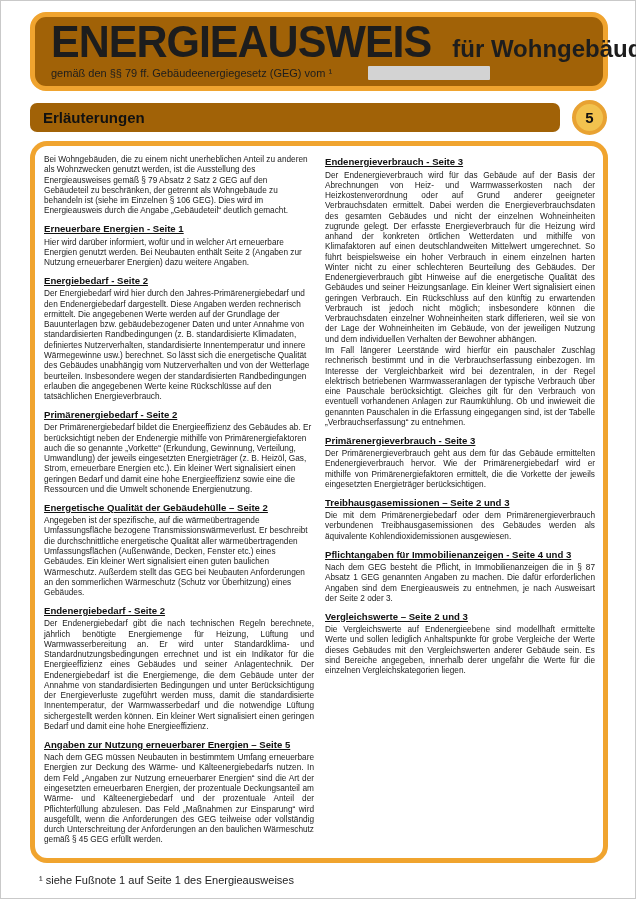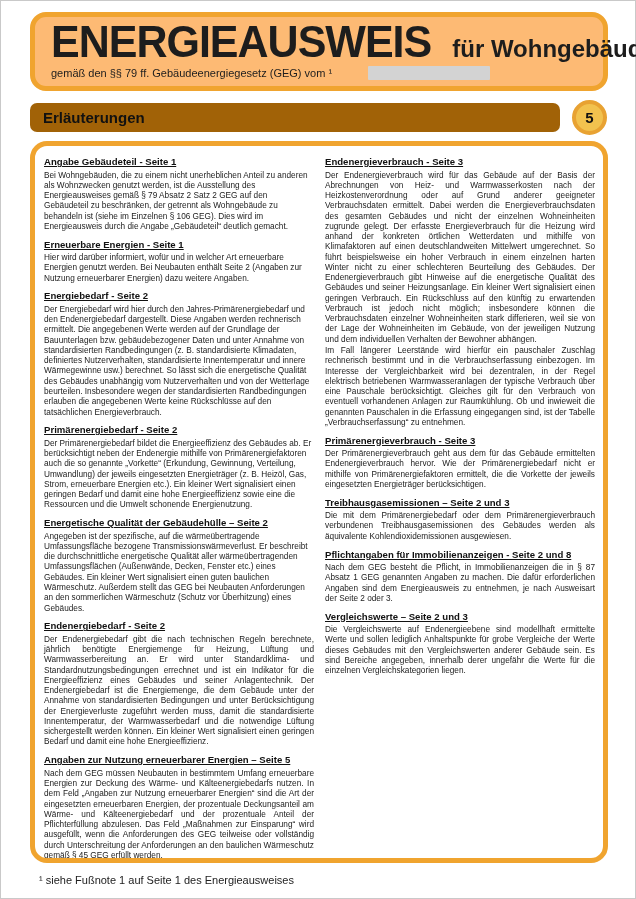--- a/index.html
+++ b/index.html
@@ -11,21 +11,21 @@
   .page{
     position:absolute;inset:0;
     border:1px solid #c9c9c9;
     box-sizing:border-box;
     padding:11px 27px 0 29px;
   }
   
   .header-frame{
     border:5px solid #F0A42F;
     border-radius:16px;
-    background:#fdba74;
+    background:#a16207;
     padding:4px 16px 9px 16px;
     box-sizing:border-box;
     height:79px;
   }
   .title-row{display:flex;align-items:baseline;gap:12px;white-space:nowrap;}
   .main-title{
     font-size:43px;font-weight:bold;letter-spacing:-1px;
     line-height:1.0;transform:scaleY(1.04);transform-origin:left bottom;
   }
   .sub-title{font-size:24px;font-weight:bold;margin-left:9px;}
@@ -99,21 +99,20 @@
     </div>
     <div class="page-badge">
       <span>5</span>
     </div>
   </div>
 
   <div class="content-frame">
     <div class="columns">
       <div class="col">
           <section class="section">
-            <h3 class="sec-heading">Angabe Gebäudeteil - Seite 1</h3>
             <p class="sec-para">Bei Wohngebäuden, die zu einem nicht unerheblichen Anteil zu anderen als Wohnzwecken genutzt werden, ist die Ausstellung des Energieausweises gemäß § 79 Absatz 2 Satz 2 GEG auf den Gebäudeteil zu beschränken, der getrennt als Wohngebäude zu behandeln ist (siehe im Einzelnen § 106 GEG). Dies wird im Energieausweis durch die Angabe „Gebäudeteil“ deutlich gemacht.</p>
           </section>
           <section class="section">
             <h3 class="sec-heading">Erneuerbare Energien - Seite 1</h3>
             <p class="sec-para">Hier wird darüber informiert, wofür und in welcher Art erneuerbare Energien genutzt werden. Bei Neubauten enthält Seite 2 (Angaben zur Nutzung erneuerbarer Energien) dazu weitere Angaben.</p>
           </section>
           <section class="section">
             <h3 class="sec-heading">Energiebedarf - Seite 2</h3>
             <p class="sec-para">Der Energiebedarf wird hier durch den Jahres-Primärenergiebedarf und den Endenergiebedarf dargestellt. Diese Angaben werden rechnerisch ermittelt. Die angegebenen Werte werden auf der Grundlage der Bauunterlagen bzw. gebäudebezogener Daten und unter Annahme von standardisierten Randbedingungen (z. B. standardisierte Klimadaten, definiertes Nutzerverhalten, standardisierte Innentemperatur und innere Wärmegewinne usw.) berechnet. So lässt sich die energetische Qualität des Gebäudes unabhängig vom Nutzerverhalten und von der Wetterlage beurteilen. Insbesondere wegen der standardisierten Randbedingungen erlauben die angegebenen Werte keine Rückschlüsse auf den tatsächlichen Energieverbrauch.</p>
           </section>
@@ -135,28 +134,28 @@
           </section>
         </div>
       <div class="col">
           <section class="section">
             <h3 class="sec-heading">Endenergieverbrauch - Seite 3</h3>
             <p class="sec-para just">Der Endenergieverbrauch wird für das Gebäude auf der Basis der Abrechnungen von Heiz- und Warmwasserkosten nach der Heizkostenverordnung oder auf Grund anderer geeigneter Verbrauchsdaten ermittelt. Dabei werden die Energieverbrauchsdaten des gesamten Gebäudes und nicht der einzelnen Wohneinheiten zugrunde gelegt. Der erfasste Energieverbrauch für die Heizung wird anhand der konkreten örtlichen Wetterdaten und mithilfe von Klimafaktoren auf einen deutschlandweiten Mittelwert umgerechnet. So führt beispielsweise ein hoher Verbrauch in einem einzelnen harten Winter nicht zu einer schlechteren Beurteilung des Gebäudes. Der Endenergieverbrauch gibt Hinweise auf die energetische Qualität des Gebäudes und seiner Heizungsanlage. Ein kleiner Wert signalisiert einen geringen Verbrauch. Ein Rückschluss auf den künftig zu erwartenden Verbrauch ist jedoch nicht möglich; insbesondere können die Verbrauchsdaten einzelner Wohneinheiten stark differieren, weil sie von der Lage der Wohneinheiten im Gebäude, von der jeweiligen Nutzung und dem individuellen Verhalten der Bewohner abhängen.</p>
             <p class="sec-para just">Im Fall längerer Leerstände wird hierfür ein pauschaler Zuschlag rechnerisch bestimmt und in die Verbrauchserfassung einbezogen. Im Interesse der Vergleichbarkeit wird bei dezentralen, in der Regel elektrisch betriebenen Warmwasseranlagen der typische Verbrauch über eine Pauschale berücksichtigt. Gleiches gilt für den Verbrauch von eventuell vorhandenen Anlagen zur Raumkühlung. Ob und inwieweit die genannten Pauschalen in die Erfassung eingegangen sind, ist der Tabelle „Verbrauchserfassung“ zu entnehmen.</p>
           </section>
           <section class="section">
             <h3 class="sec-heading">Primärenergieverbrauch - Seite 3</h3>
-            <p class="sec-para just">Der Primärenergieverbrauch geht aus dem für das Gebäude ermittelten Endenergieverbrauch hervor. Wie der Primärenergiebedarf nicht er mithilfe von Primärenergiefaktoren ermittelt, die die Vorkette der jeweils eingesetzten Energieträger berücksichtigen.</p>
+            <p class="sec-para just">Der Primärenergieverbrauch geht aus dem für das Gebäude ermittelten Endenergieverbrauch hervor. Wie der Primärenergiebedarf wird er mithilfe von Primärenergiefaktoren ermittelt, die die Vorkette der jeweils eingesetzten Energieträger berücksichtigen.</p>
           </section>
           <section class="section">
             <h3 class="sec-heading">Treibhausgasemissionen – Seite 2 und 3</h3>
             <p class="sec-para just">Die mit dem Primärenergiebedarf oder dem Primärenergieverbrauch verbundenen Treibhausgasemissionen des Gebäudes werden als äquivalente Kohlendioxidemissionen ausgewiesen.</p>
           </section>
           <section class="section">
-            <h3 class="sec-heading">Pflichtangaben für Immobilienanzeigen - Seite 2 und 8</h3>
+            <h3 class="sec-heading">Pflichtangaben für Immobilienanzeigen - Seite 4 und 3</h3>
             <p class="sec-para just">Nach dem GEG besteht die Pflicht, in Immobilienanzeigen die in § 87 Absatz 1 GEG  genannten Angaben zu machen. Die dafür erforderlichen Angaben sind dem Energieausweis zu entnehmen, je nach Ausweisart der Seite 2 oder 3.</p>
           </section>
           <section class="section">
             <h3 class="sec-heading">Vergleichswerte – Seite 2 und 3</h3>
             <p class="sec-para just">Die Vergleichswerte auf Endenergieebene sind modellhaft ermittelte Werte und sollen lediglich Anhaltspunkte für grobe Vergleiche der Werte dieses Gebäudes mit den Vergleichswerten anderer Gebäude sein. Es sind Bereiche angegeben, innerhalb derer ungefähr die Werte für die einzelnen Vergleichskategorien liegen.</p>
           </section>
         </div>
     </div>
   </div>
 

